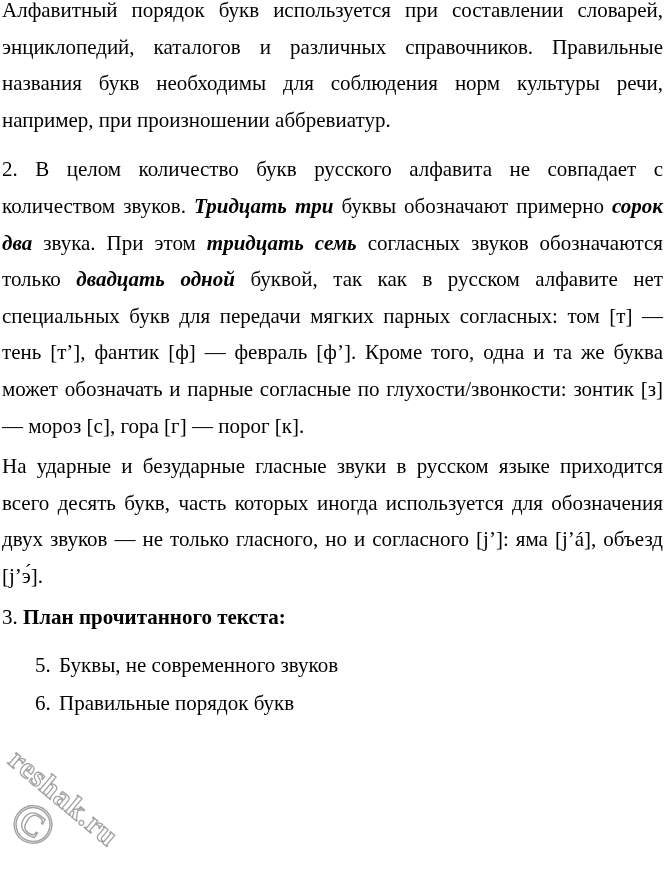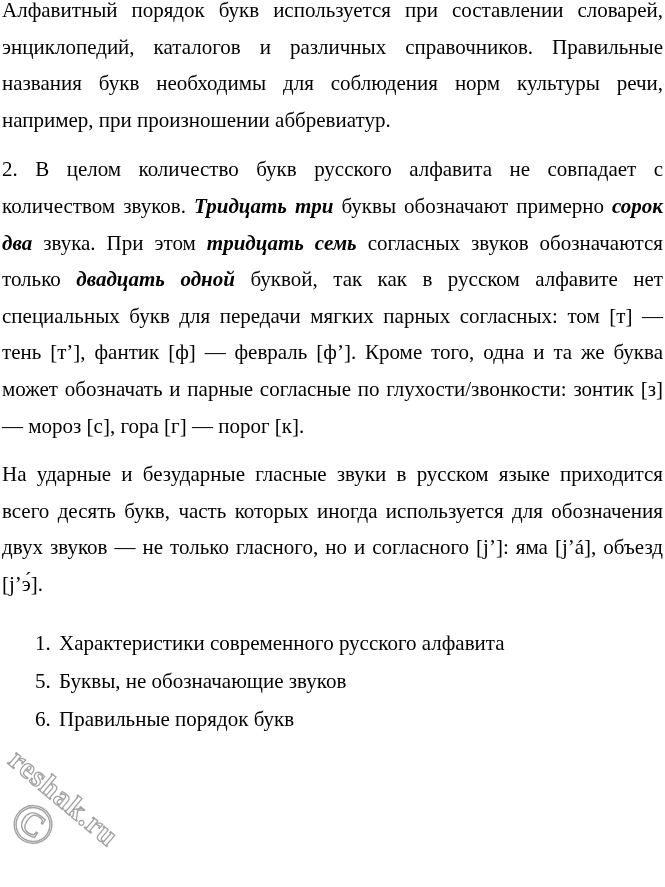--- a/index.html
+++ b/index.html
@@ -14,22 +14,22 @@
     position: relative;
     box-sizing: border-box;
     padding: 0 2px 0 2px;
   }
   .para {
     margin: 0;
     line-height: 36.6px;
     text-align: justify;
   }
   .p1 { margin-top: -8px; margin-bottom: 13px; }
-  .p2 { margin-bottom: 12px; }
-  .p3 { margin-bottom: 21px; }
+  .p2 { margin-bottom: 4px; }
+  .p3 { margin-bottom: 4px; }
   .bi { font-weight: bold; font-style: italic; }
   .heading {
     margin: 0 0 11px 0;
     line-height: 36.6px;
   }
   .heading .bold { font-weight: bold; }
   .plan-list { margin: 0; padding: 0; }
   .list-item {
     line-height: 38px;
     padding-left: 33px;
@@ -77,27 +77,25 @@
 <body>
 
 <div>
 
   <p class="para p1">Алфавитный порядок букв используется при составлении словарей, энциклопедий, каталогов и различных справочников. Правильные названия букв необходимы для соблюдения норм культуры речи, например, при произношении аббревиатур.</p>
 
   <p class="para p2"><span>2. В целом количество букв русского алфавита не совпадает с количеством звуков. </span><span class="bi">Тридцать три</span><span> буквы обозначают примерно </span><span class="bi">сорок два</span><span> звука. При этом </span><span class="bi">тридцать семь</span><span> согласных звуков обозначаются только </span><span class="bi">двадцать одной</span><span> буквой, так как в русском алфавите нет специальных букв для передачи мягких парных согласных: том [т] — тень [т’], фантик [ф] — февраль [ф’]. Кроме того, одна и та же буква может обозначать и парные согласные по глухости/звонкости: зонтик [з] — мороз [с], гора [г] — порог [к].</span></p>
 
   <p class="para p3">На ударные и безударные гласные звуки в русском языке приходится всего десять букв, часть которых иногда используется для обозначения двух звуков — не только гласного, но и согласного [j’]: яма [j’á], объезд [j’э́].</p>
 
+  <p class="heading"><span>3. </span><span class="bold">План прочитанного текста:</span></p>
 
   <div class="plan-list">
     <div class="list-item">
-      <span class="num">1.</span><span>Характеристики современного русского алфавита</span>
-    </div>
-    <div class="list-item">
-      <span class="num">5.</span><span>Буквы, не обозначающие звуков</span>
+      <span class="num">5.</span><span>Буквы, не современного звуков</span>
     </div>
     <div class="list-item">
       <span class="num">6.</span><span>Правильные порядок букв</span>
     </div>
   </div>
 
   <div class="watermark">
     <span class="wm-copy">©</span>
     <span class="wm-text">reshak.ru</span>
   </div>

